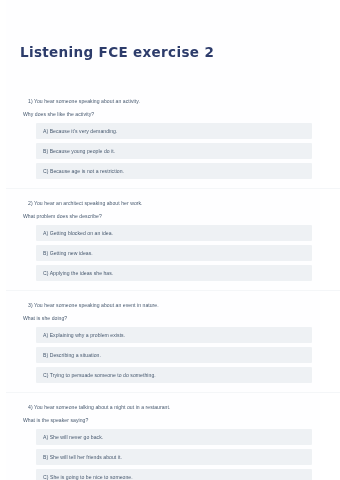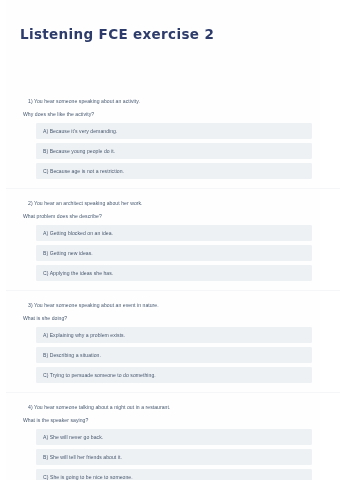--- a/index.html
+++ b/index.html
@@ -29,21 +29,21 @@
     top: 0;
     width: 314px;
     height: 480px;
     background: #fefeff;
     box-sizing: border-box;
   }
 
   .title {
     position: absolute;
     left: 14px;
-    top: 17px;
+    top: 35px;
     font-family: "DejaVu Sans", sans-serif;
     font-size: 13.5px;
     font-weight: 700;
     letter-spacing: 0.35px;
     color: #2d3c6b;
     white-space: nowrap;
   }
 
   .questions {
     position: absolute;

